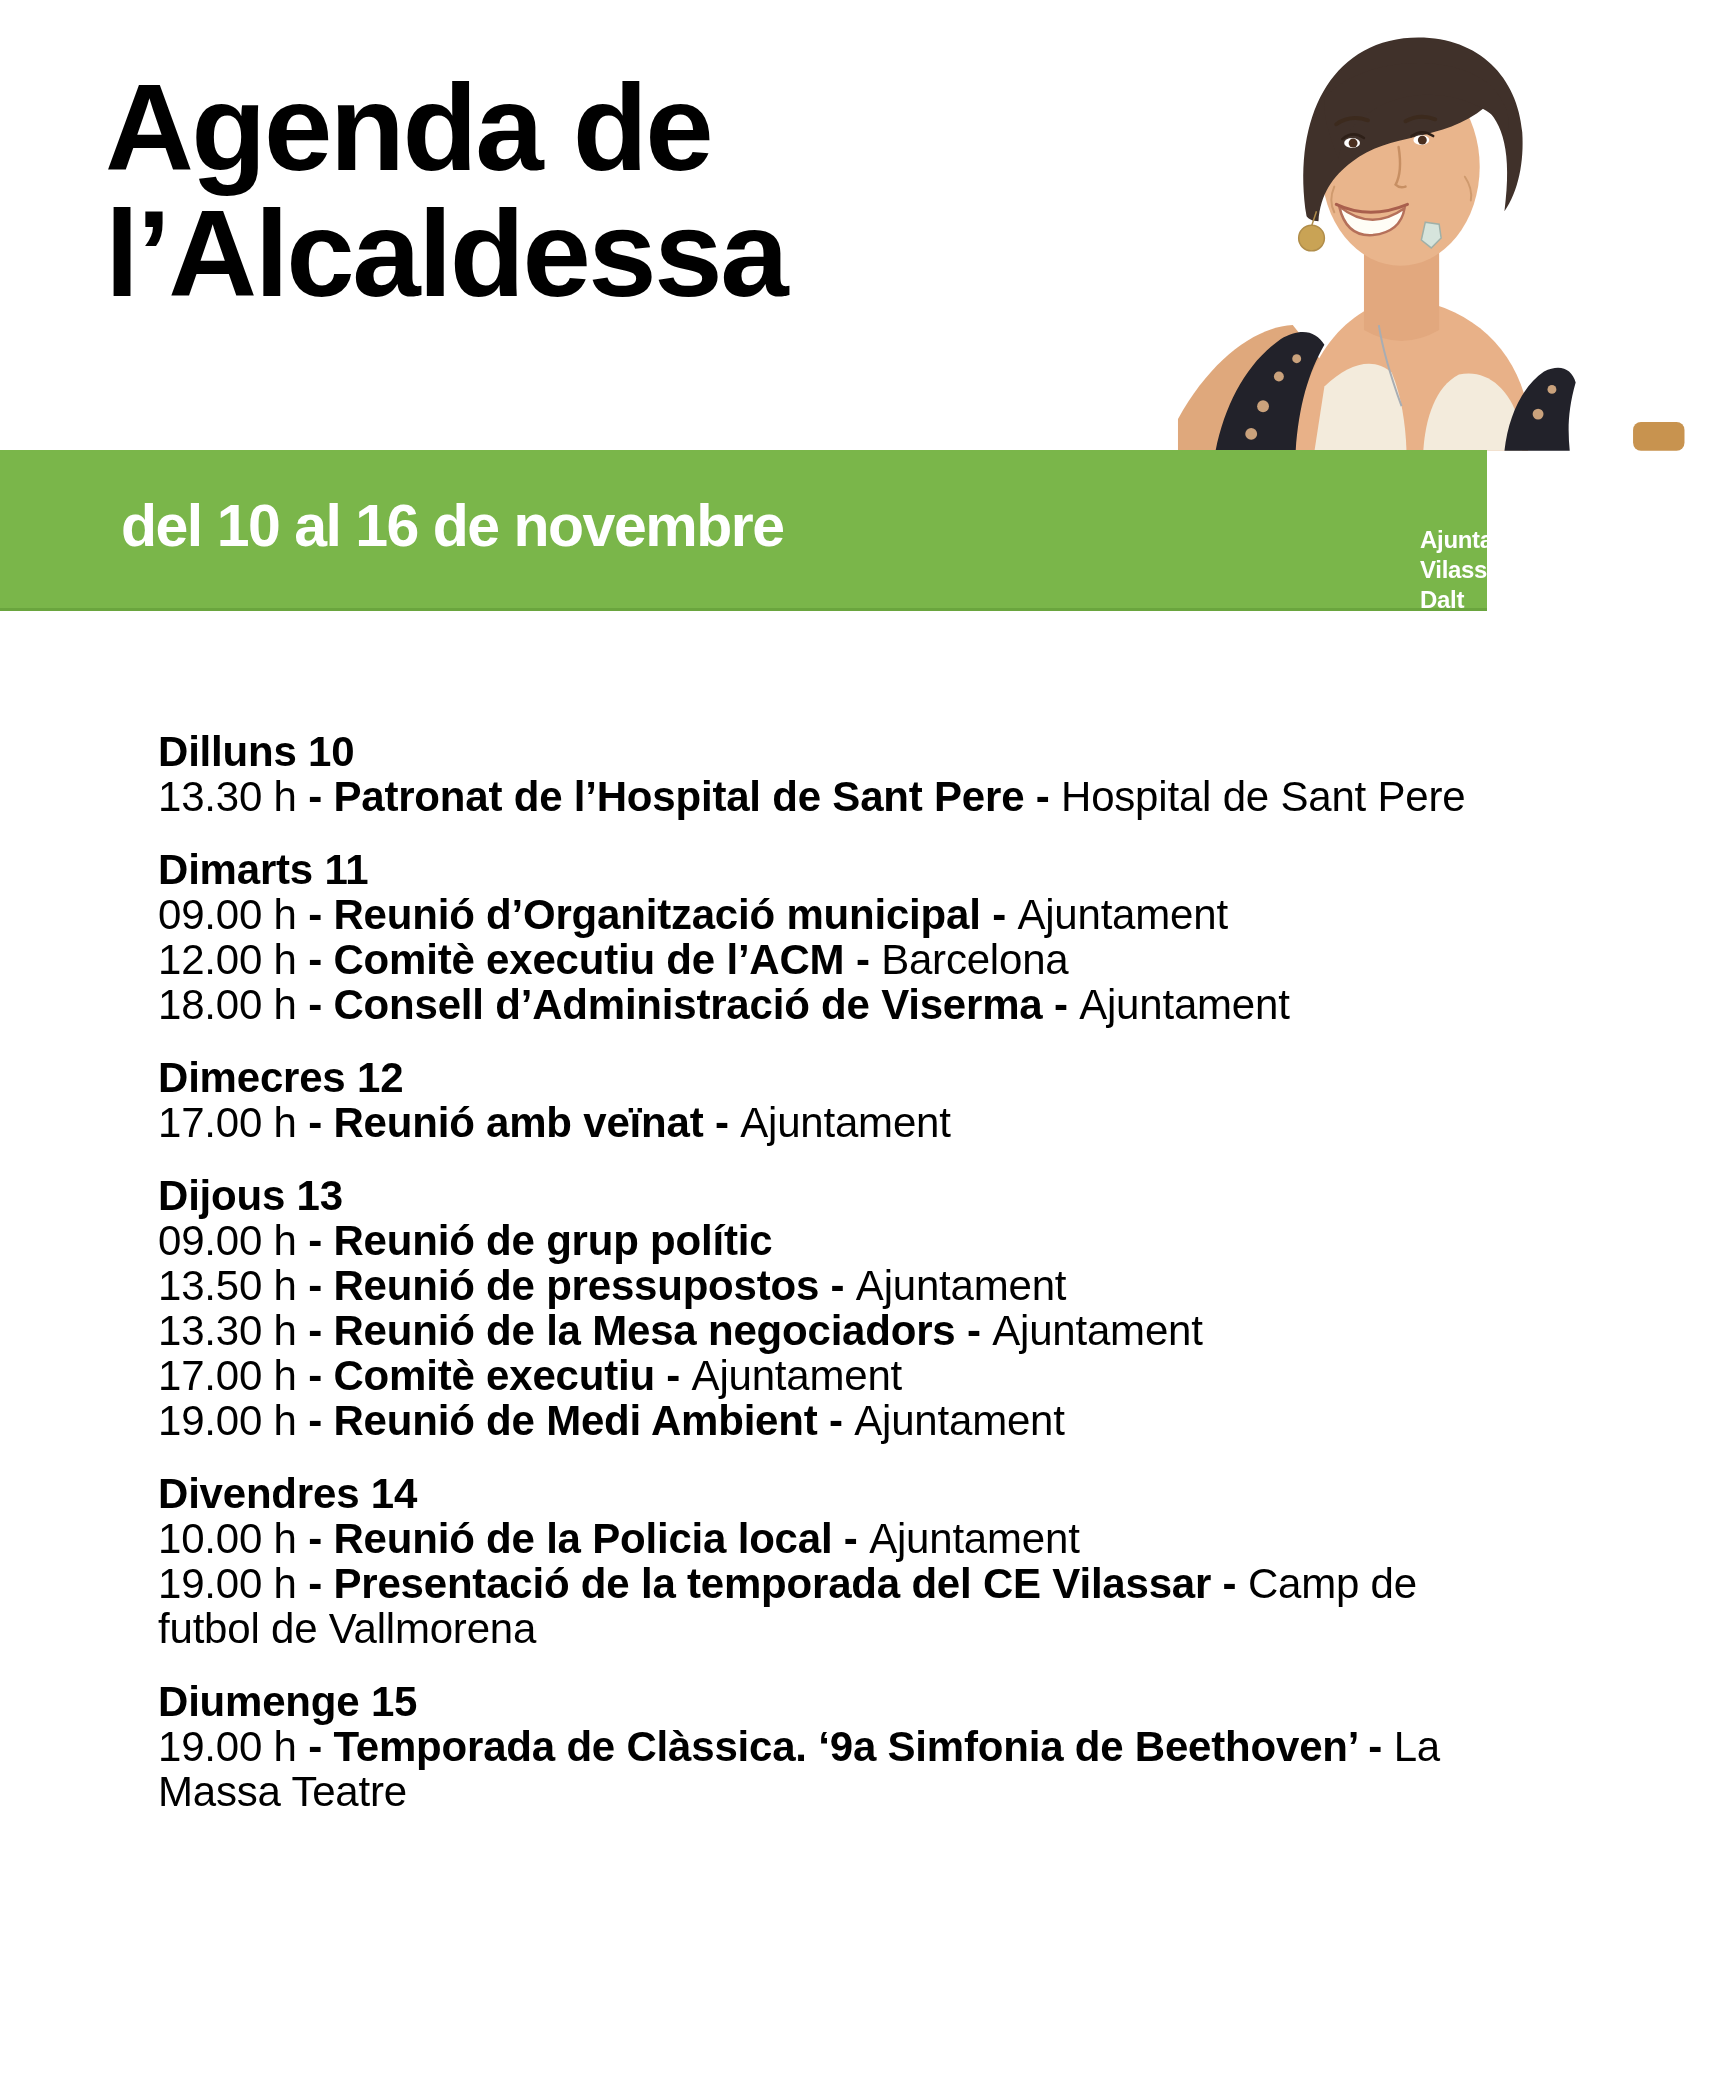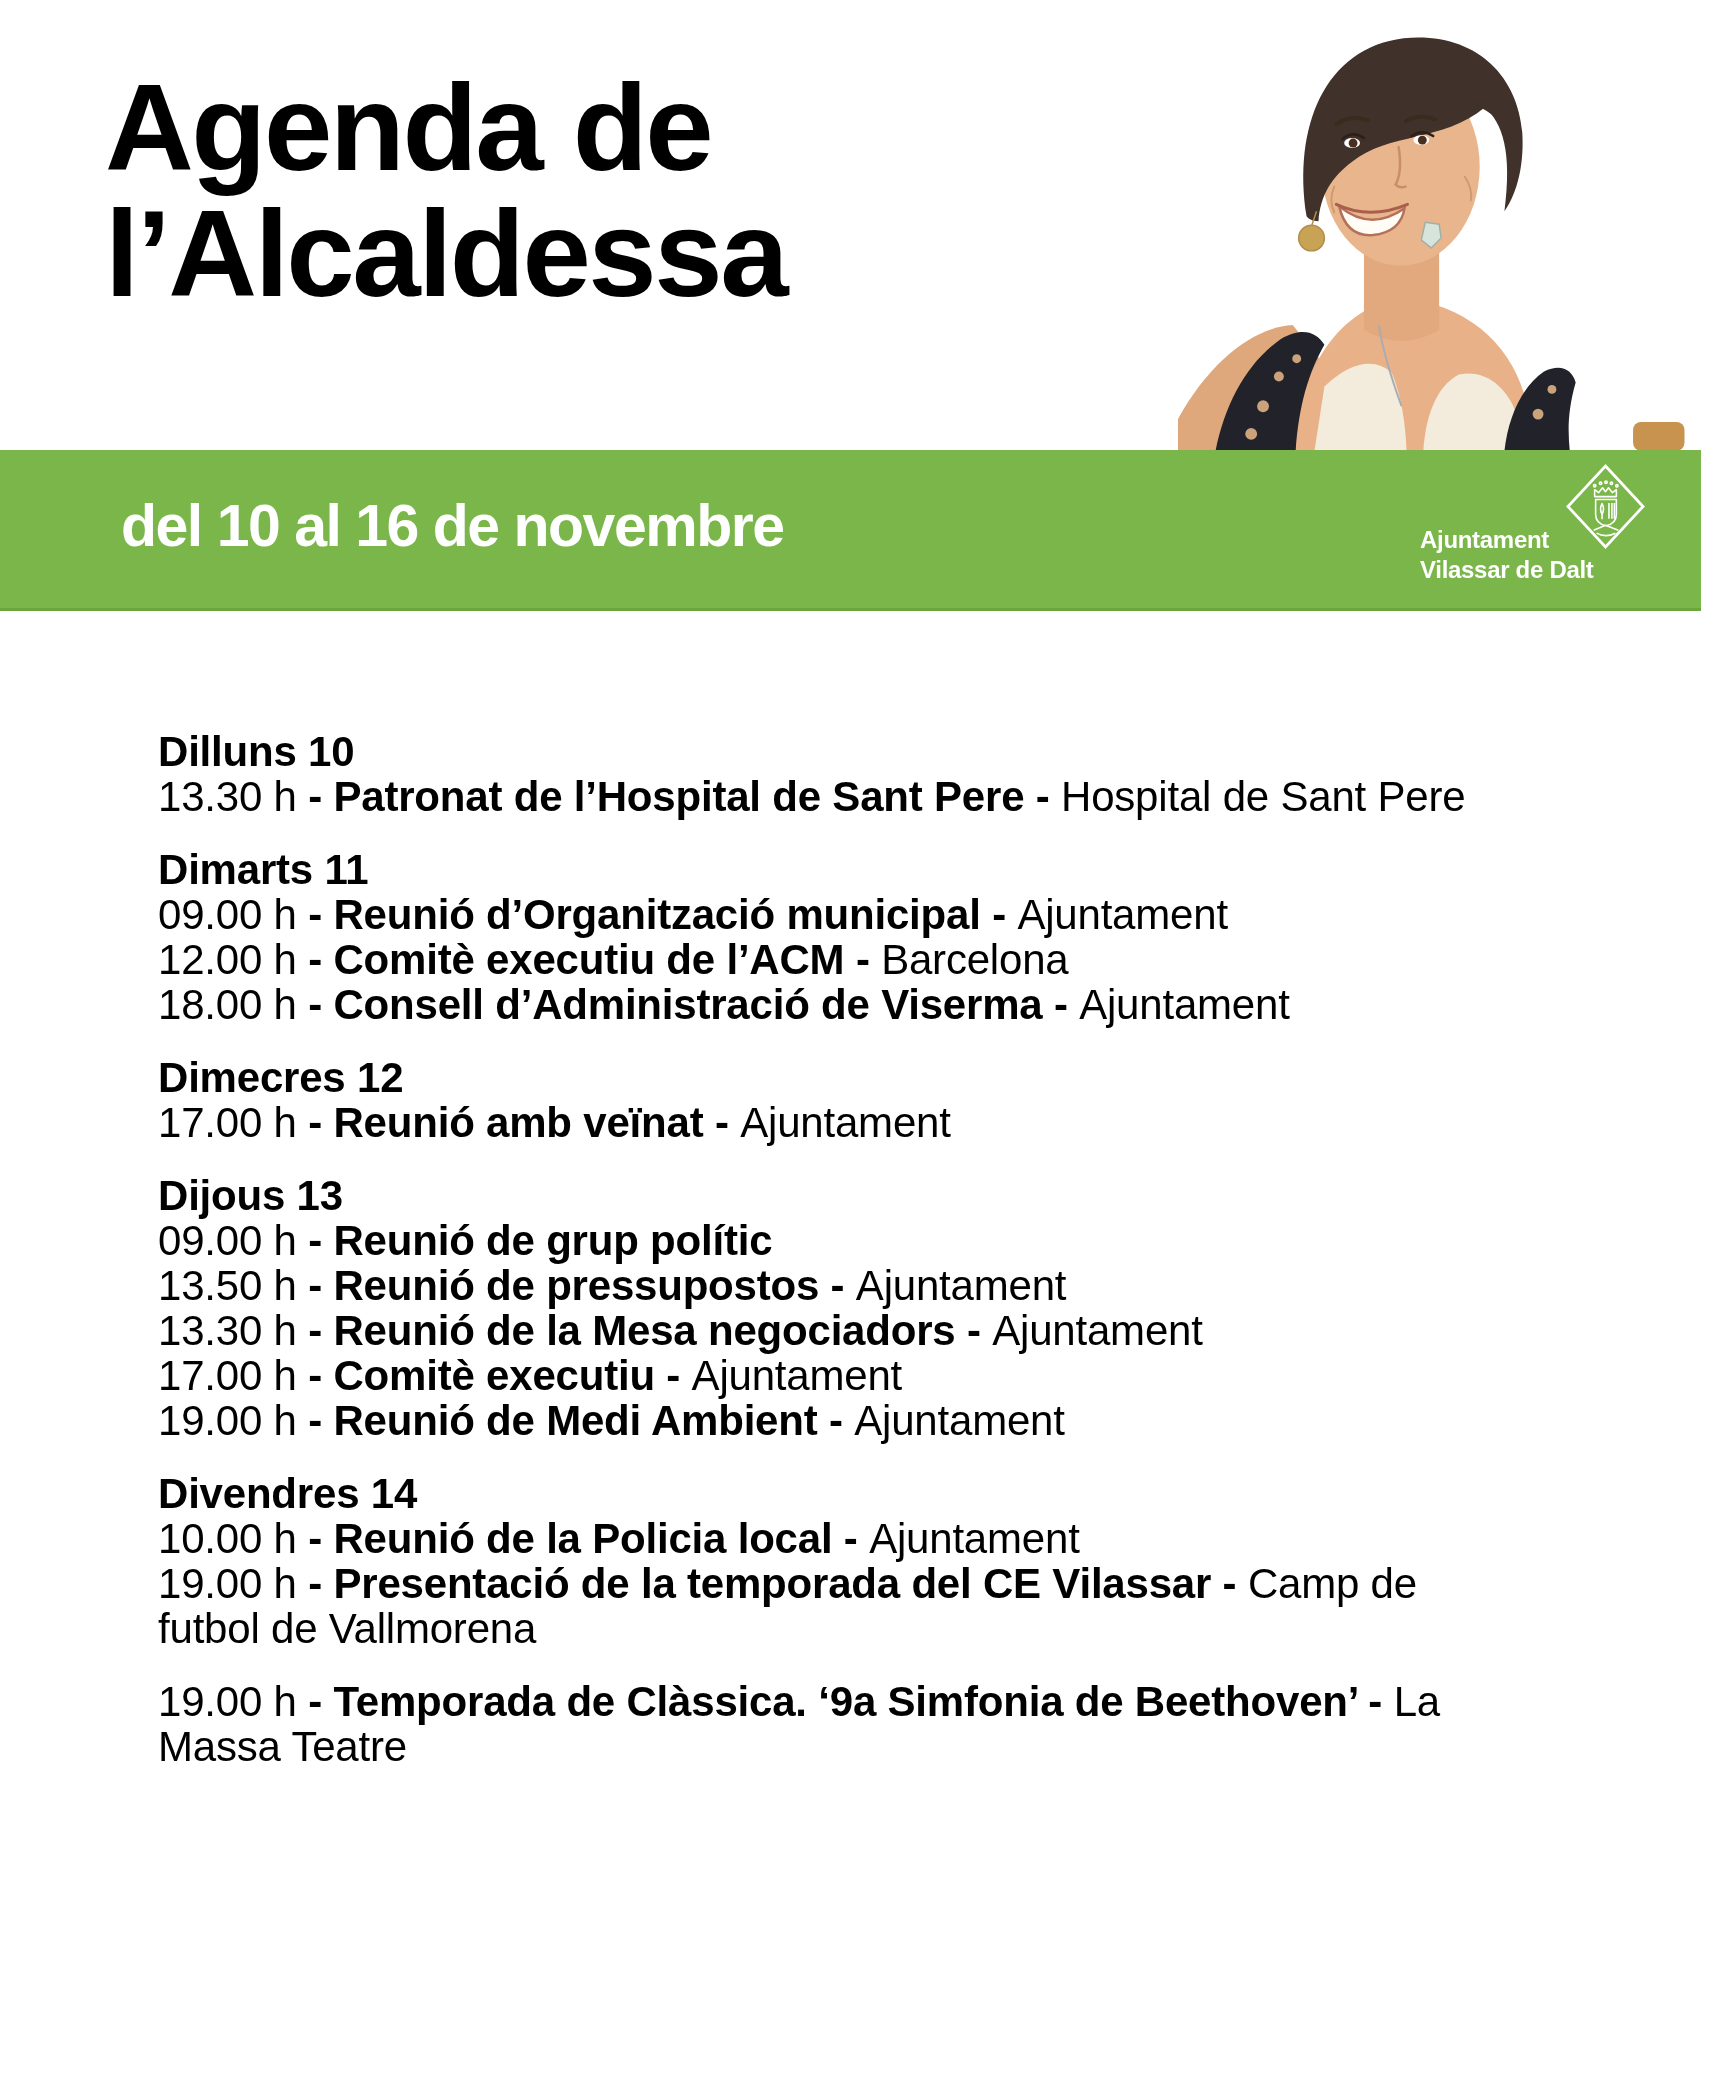--- a/index.html
+++ b/index.html
@@ -8,21 +8,21 @@
     background:#ffffff;color:#000;
     font-family:"Liberation Sans", sans-serif;
   }
   .title{
     position:absolute;left:105px;top:65px;
     font-size:123px;line-height:126px;font-weight:700;letter-spacing:-2.5px;
   }
   .photo{position:absolute;left:1176px;top:28px;width:554px;height:423px}
   .photo svg{display:block;width:100%;height:100%}
   .band{
-    position:absolute;left:0;top:450px;width:1701px;height:158px;
+    position:absolute;left:0;top:450px;width:1487px;height:158px;
     background:#7ab64a;border-bottom:3px solid #6aa53e;
   }
   .band-date{
     position:absolute;left:121px;top:50%;transform:translateY(-54%);
     font-size:59px;font-weight:700;color:#fff;letter-spacing:-1.5px;white-space:nowrap;
   }
   .crest{position:absolute;left:1564px;top:12px;width:83px;height:89px}
   .org{
     position:absolute;left:1420px;top:75px;
     font-size:24px;line-height:30px;font-weight:700;color:#fff;letter-spacing:-0.3px;
@@ -148,17 +148,18 @@
     <div class="event"><span class="ev-time">19.00 h</span><span class="ev-title"> - Reunió de Medi Ambient - </span><span class="ev-loc">Ajuntament</span></div>
   </section>
 
   <section class="day">
     <div class="day-label">Divendres 14</div>
     <div class="event"><span class="ev-time">10.00 h</span><span class="ev-title"> - Reunió de la Policia local - </span><span class="ev-loc">Ajuntament</span></div>
     <div class="event"><span class="ev-time">19.00 h</span><span class="ev-title"> - Presentació de la temporada del CE Vilassar - </span><span class="ev-loc">Camp de futbol de Vallmorena</span></div>
   </section>
 
   <section class="day">
+    <div class="day-label">Diumenge 15</div>
     <div class="event"><span class="ev-time">19.00 h</span><span class="ev-title"> - Temporada de Clàssica. ‘9a Simfonia de Beethoven’ - </span><span class="ev-loc">La Massa Teatre</span></div>
   </section>
 
 </div>
 
 
 </body></html>

